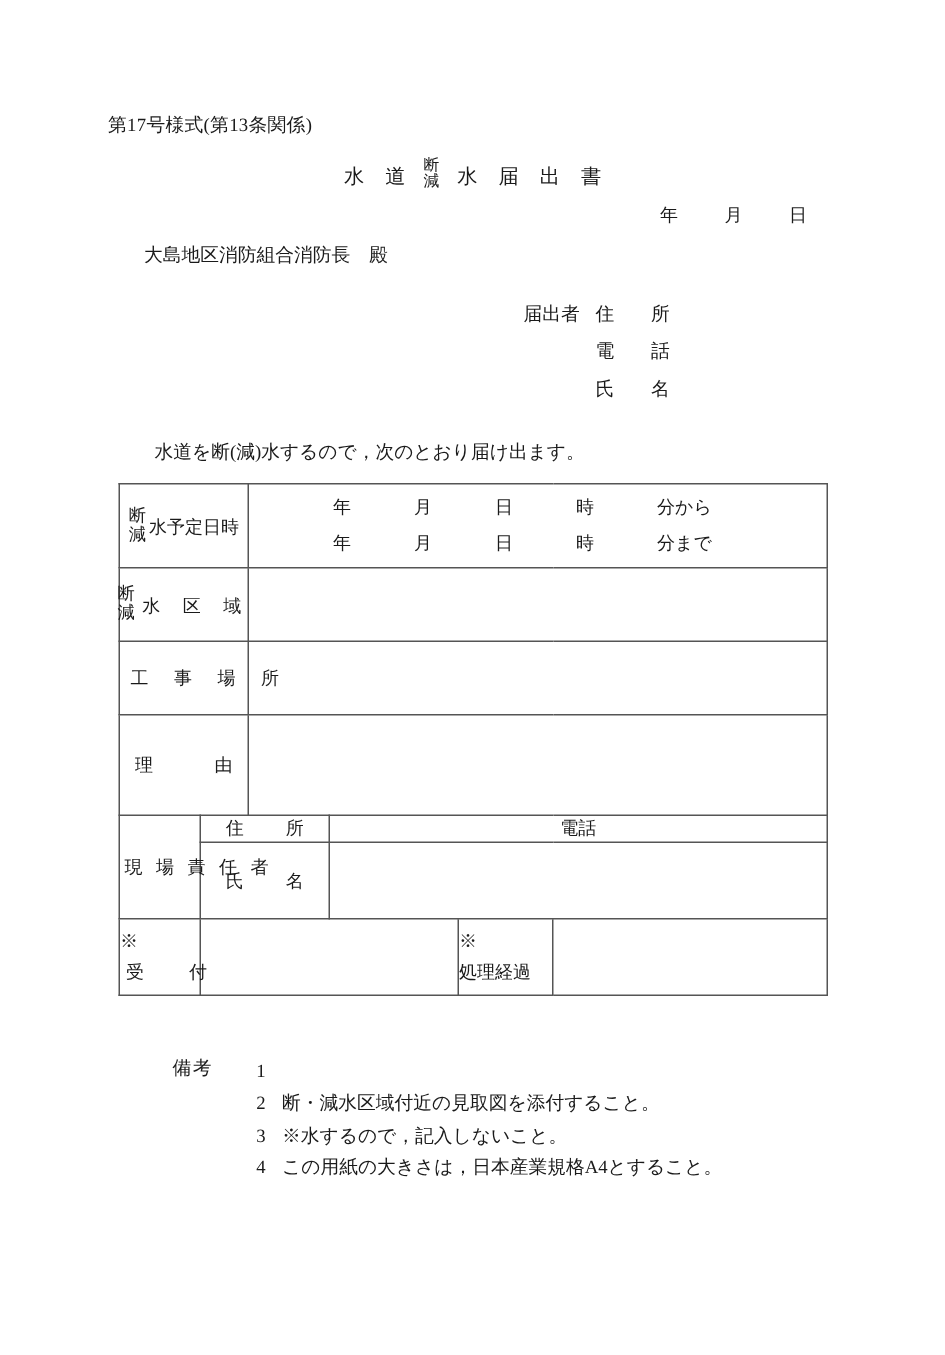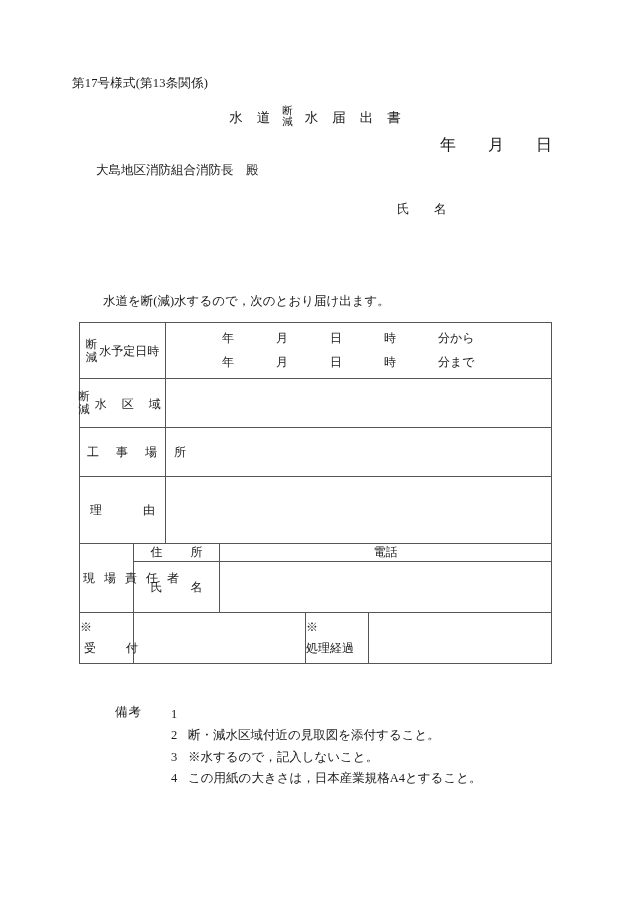--- a/index.html
+++ b/index.html
@@ -57,21 +57,21 @@
   }
   .stackpair span {
     font-size: 10.5px;
     line-height: 1.05;
   }
 
   .date-line {
     position: absolute;
     top: 135px;
     left: 440px;
-    font-size: 16px;
+    font-size: 12px;
     white-space: nowrap;
   }
   .date-line span { margin-right: 28px; }
   .date-line span:last-child { margin-right: 0; }
 
   .addressee {
     position: absolute;
     left: 96px;
     top: 162px;
     font-size: 12.5px;
@@ -251,20 +251,28 @@
 
   <div class="date-line">
     <span>年</span>
     <span>月</span>
     <span>日</span>
   </div>
 
   <div class="addressee">大島地区消防組合消防長　殿</div>
 
   <div class="submitter">
+    <div class="row">
+      <span class="tag">届出者</span>
+      <span class="fld">住　所</span>
+    </div>
+    <div class="row">
+      <span class="tag"></span>
+      <span class="fld">電　話</span>
+    </div>
     <div class="row">
       <span class="tag"></span>
       <span class="fld">氏　名</span>
     </div>
   </div>
 
   <div class="statement">水道を断(減)水するので，次のとおり届け出ます。</div>
 
   <table class="form-table">
     <colgroup>

